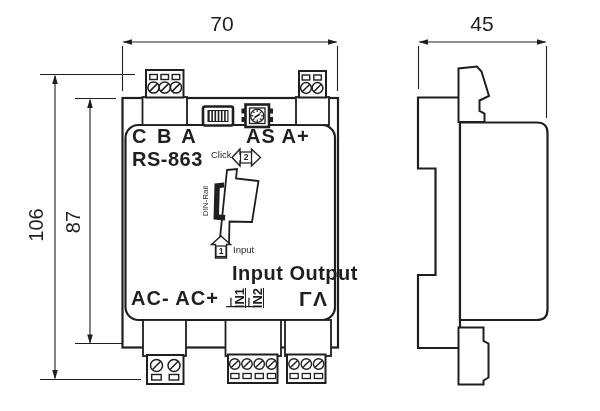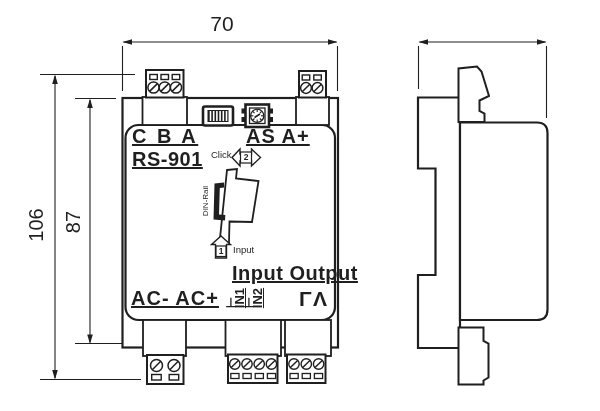--- a/index.html
+++ b/index.html
@@ -7,21 +7,21 @@
        font-family:"Liberation Sans",sans-serif;}
   #stage{position:absolute;left:0;top:0;width:576px;height:411px;}
   svg{position:absolute;left:0;top:0;}
   .lbl{position:absolute;color:#1f1f1f;line-height:1.05;white-space:nowrap;
        font-family:"Liberation Sans",sans-serif;}
   .ctr{text-align:center;}
   .rgt{}
   .rot{transform:rotate(-90deg);}
   .dim{font-size:21px;font-weight:400;}
   .dimv{font-size:20px;font-weight:400;}
-  .big{font-size:20px;font-weight:600;letter-spacing:0.5px;text-decoration:underline;}
+  .big{font-size:20px;font-weight:600;letter-spacing:0.5px;}
   .tiny{font-size:9.5px;font-weight:400;}
   .inlbl{font-size:13px;font-weight:700;text-decoration:underline;text-align:center;}
   .gnd{font-size:13px;font-weight:700;text-align:center;}
   .contact{font-size:21px;font-weight:700;}
   .railtxt{font-size:8px;font-weight:400;text-align:center;}
   .stepnum{font-size:8.5px;font-weight:600;text-align:center;}
 </style>
 </head>
 <body>
 
@@ -182,25 +182,26 @@
 
   <g stroke="#1f1f1f" fill="#ffffff">
     <path d="M418,97.5 H460 V348 H418 V275 H435.5 V168.5 H418 Z" stroke-width="2.2"></path>
     <path d="M458.5,122 V68.5 L477,66.5 L481.5,71.5 L489,96 L479.5,100.5 L479.5,111 L484.5,113.5 L484.5,122 Z" stroke-width="2"></path>
     <path d="M458.5,327.5 H483.5 V341 L488.5,343.5 V377.5 L483.5,380.5 V384.5 H458.5 Z" stroke-width="2"></path>
     <path d="M460,122.5 H537 Q547.5,122.5 547.5,133 V309.5 Q547.5,320 537,320 H460 Z" stroke-width="2.2"></path>
   </g>
 </svg>
 
 <div class="lbl dim ctr" style="left:197px;top:13px;width:50px;">70</div>
+<div class="lbl dim ctr" style="left:457px;top:13px;width:50px;">45</div>
 <div class="lbl dimv ctr rot" style="left:4px;top:212px;width:70px;height:26px;">106</div>
 <div class="lbl dimv ctr rot" style="left:41px;top:209px;width:70px;height:26px;">87</div>
 
 <div class="lbl big" style="left:132px;top:126px;letter-spacing:2.5px;">C B A</div>
-<div class="lbl big" style="left:132px;top:149px;">RS-901</div>
+<div class="lbl big" style="left:132px;top:149px;">RS-863</div>
 <div class="lbl big rgt" style="left:246px;top:126px;width:90px;letter-spacing:1px;">AS A+</div>
 
 <div class="lbl big" style="left:232px;top:263px;">Input Output</div>
 <div class="lbl big" style="left:131px;top:288px;letter-spacing:1px;">AC- AC+</div>
 
 <div class="lbl gnd" style="left:224px;top:296px;width:14px;">⊥</div>
 <div class="lbl inlbl rot" style="left:223px;top:291px;width:34px;height:14px;">IN1</div>
 <div class="lbl gnd" style="left:242px;top:296px;width:14px;">⊥</div>
 <div class="lbl inlbl rot" style="left:240.5px;top:291px;width:34px;height:14px;">IN2</div>
 <div class="lbl contact" style="left:299px;top:288px;">Γ</div>

